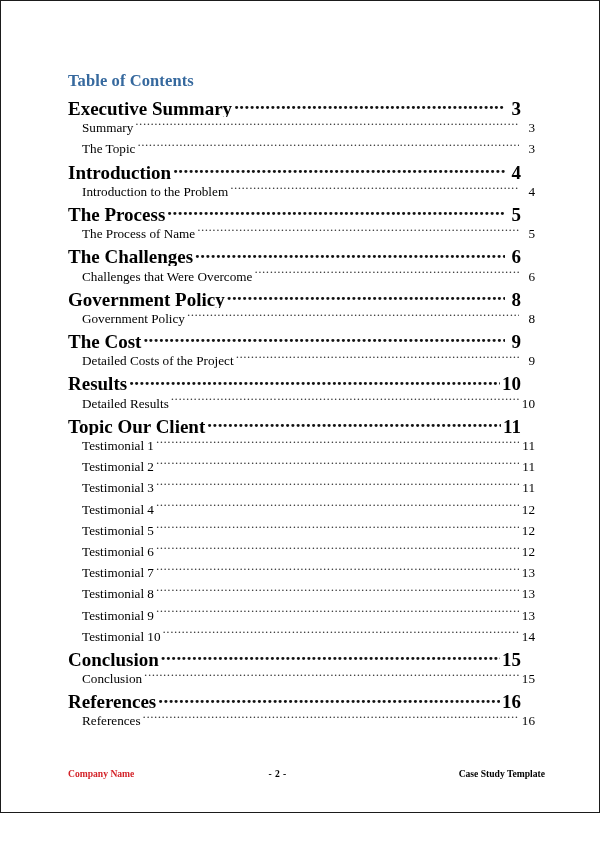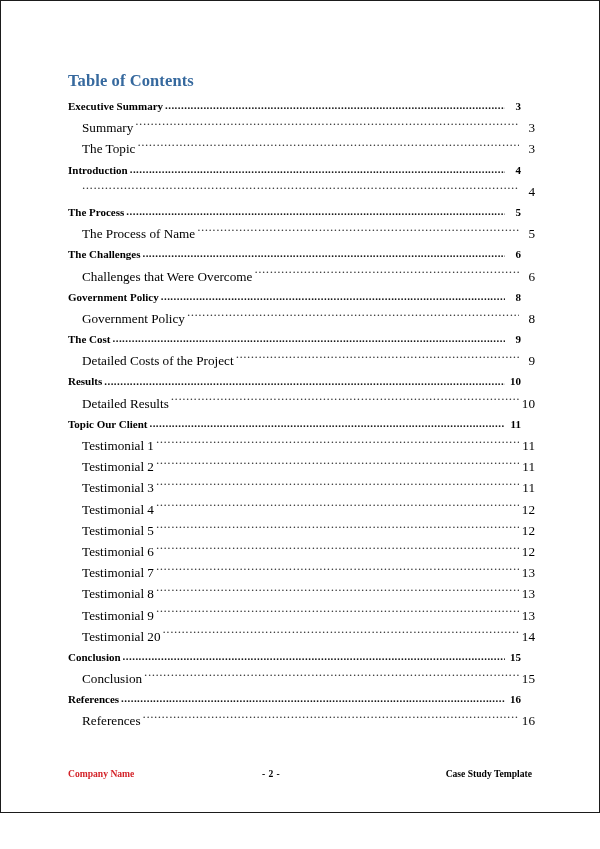--- a/index.html
+++ b/index.html
@@ -86,23 +86,22 @@
   .toc-entry .pagenum {
     flex: 0 0 auto;
     text-align: right;
     padding-left: 2px;
     min-width: 14px;
   }
 
   
   .toc-entry.lvl1 {
     font-weight: bold;
-    font-size: 11px;
+    font-size: 19px;
     padding-left: 0px;
-    align-items: flex-end;
   }
   .toc-entry.lvl1 .leader::before {
     font-weight: bold;
     letter-spacing: 0.45px;
     color: #111111;
   }
 
   
   .toc-entry.lvl2 {
     font-weight: normal;
@@ -113,21 +112,21 @@
   .toc-entry.lvl2 .leader::before {
     font-weight: normal;
     letter-spacing: 0.5px;
     color: #3a3a3a;
   }
 
   
   .footer {
     position: absolute;
     left: 67px;
-    right: 67px;
+    right: 54px;
     bottom: 33px;
     display: flex;
     align-items: baseline;
     justify-content: space-between;
     font-size: 9.6px;
     font-weight: bold;
     color: #000000;
   }
   .footer .f-left {
     color: #d4242a;
@@ -171,20 +170,21 @@
           <span class="label">The Topic</span>
           <span class="leader"></span>
           <span class="pagenum">3</span>
         </li>
         <li class="toc-entry lvl1">
           <span class="label">Introduction</span>
           <span class="leader"></span>
           <span class="pagenum">4</span>
         </li>
         <li class="toc-entry lvl2">
+          <span class="label">Introduction to the Problem</span>
           <span class="leader"></span>
           <span class="pagenum">4</span>
         </li>
         <li class="toc-entry lvl1">
           <span class="label">The Process</span>
           <span class="leader"></span>
           <span class="pagenum">5</span>
         </li>
         <li class="toc-entry lvl2">
           <span class="label">The Process of Name</span>
@@ -275,21 +275,21 @@
           <span class="label">Testimonial 8</span>
           <span class="leader"></span>
           <span class="pagenum">13</span>
         </li>
         <li class="toc-entry lvl2">
           <span class="label">Testimonial 9</span>
           <span class="leader"></span>
           <span class="pagenum">13</span>
         </li>
         <li class="toc-entry lvl2">
-          <span class="label">Testimonial 20</span>
+          <span class="label">Testimonial 10</span>
           <span class="leader"></span>
           <span class="pagenum">14</span>
         </li>
         <li class="toc-entry lvl1">
           <span class="label">Conclusion</span>
           <span class="leader"></span>
           <span class="pagenum">15</span>
         </li>
         <li class="toc-entry lvl2">
           <span class="label">Conclusion</span>

